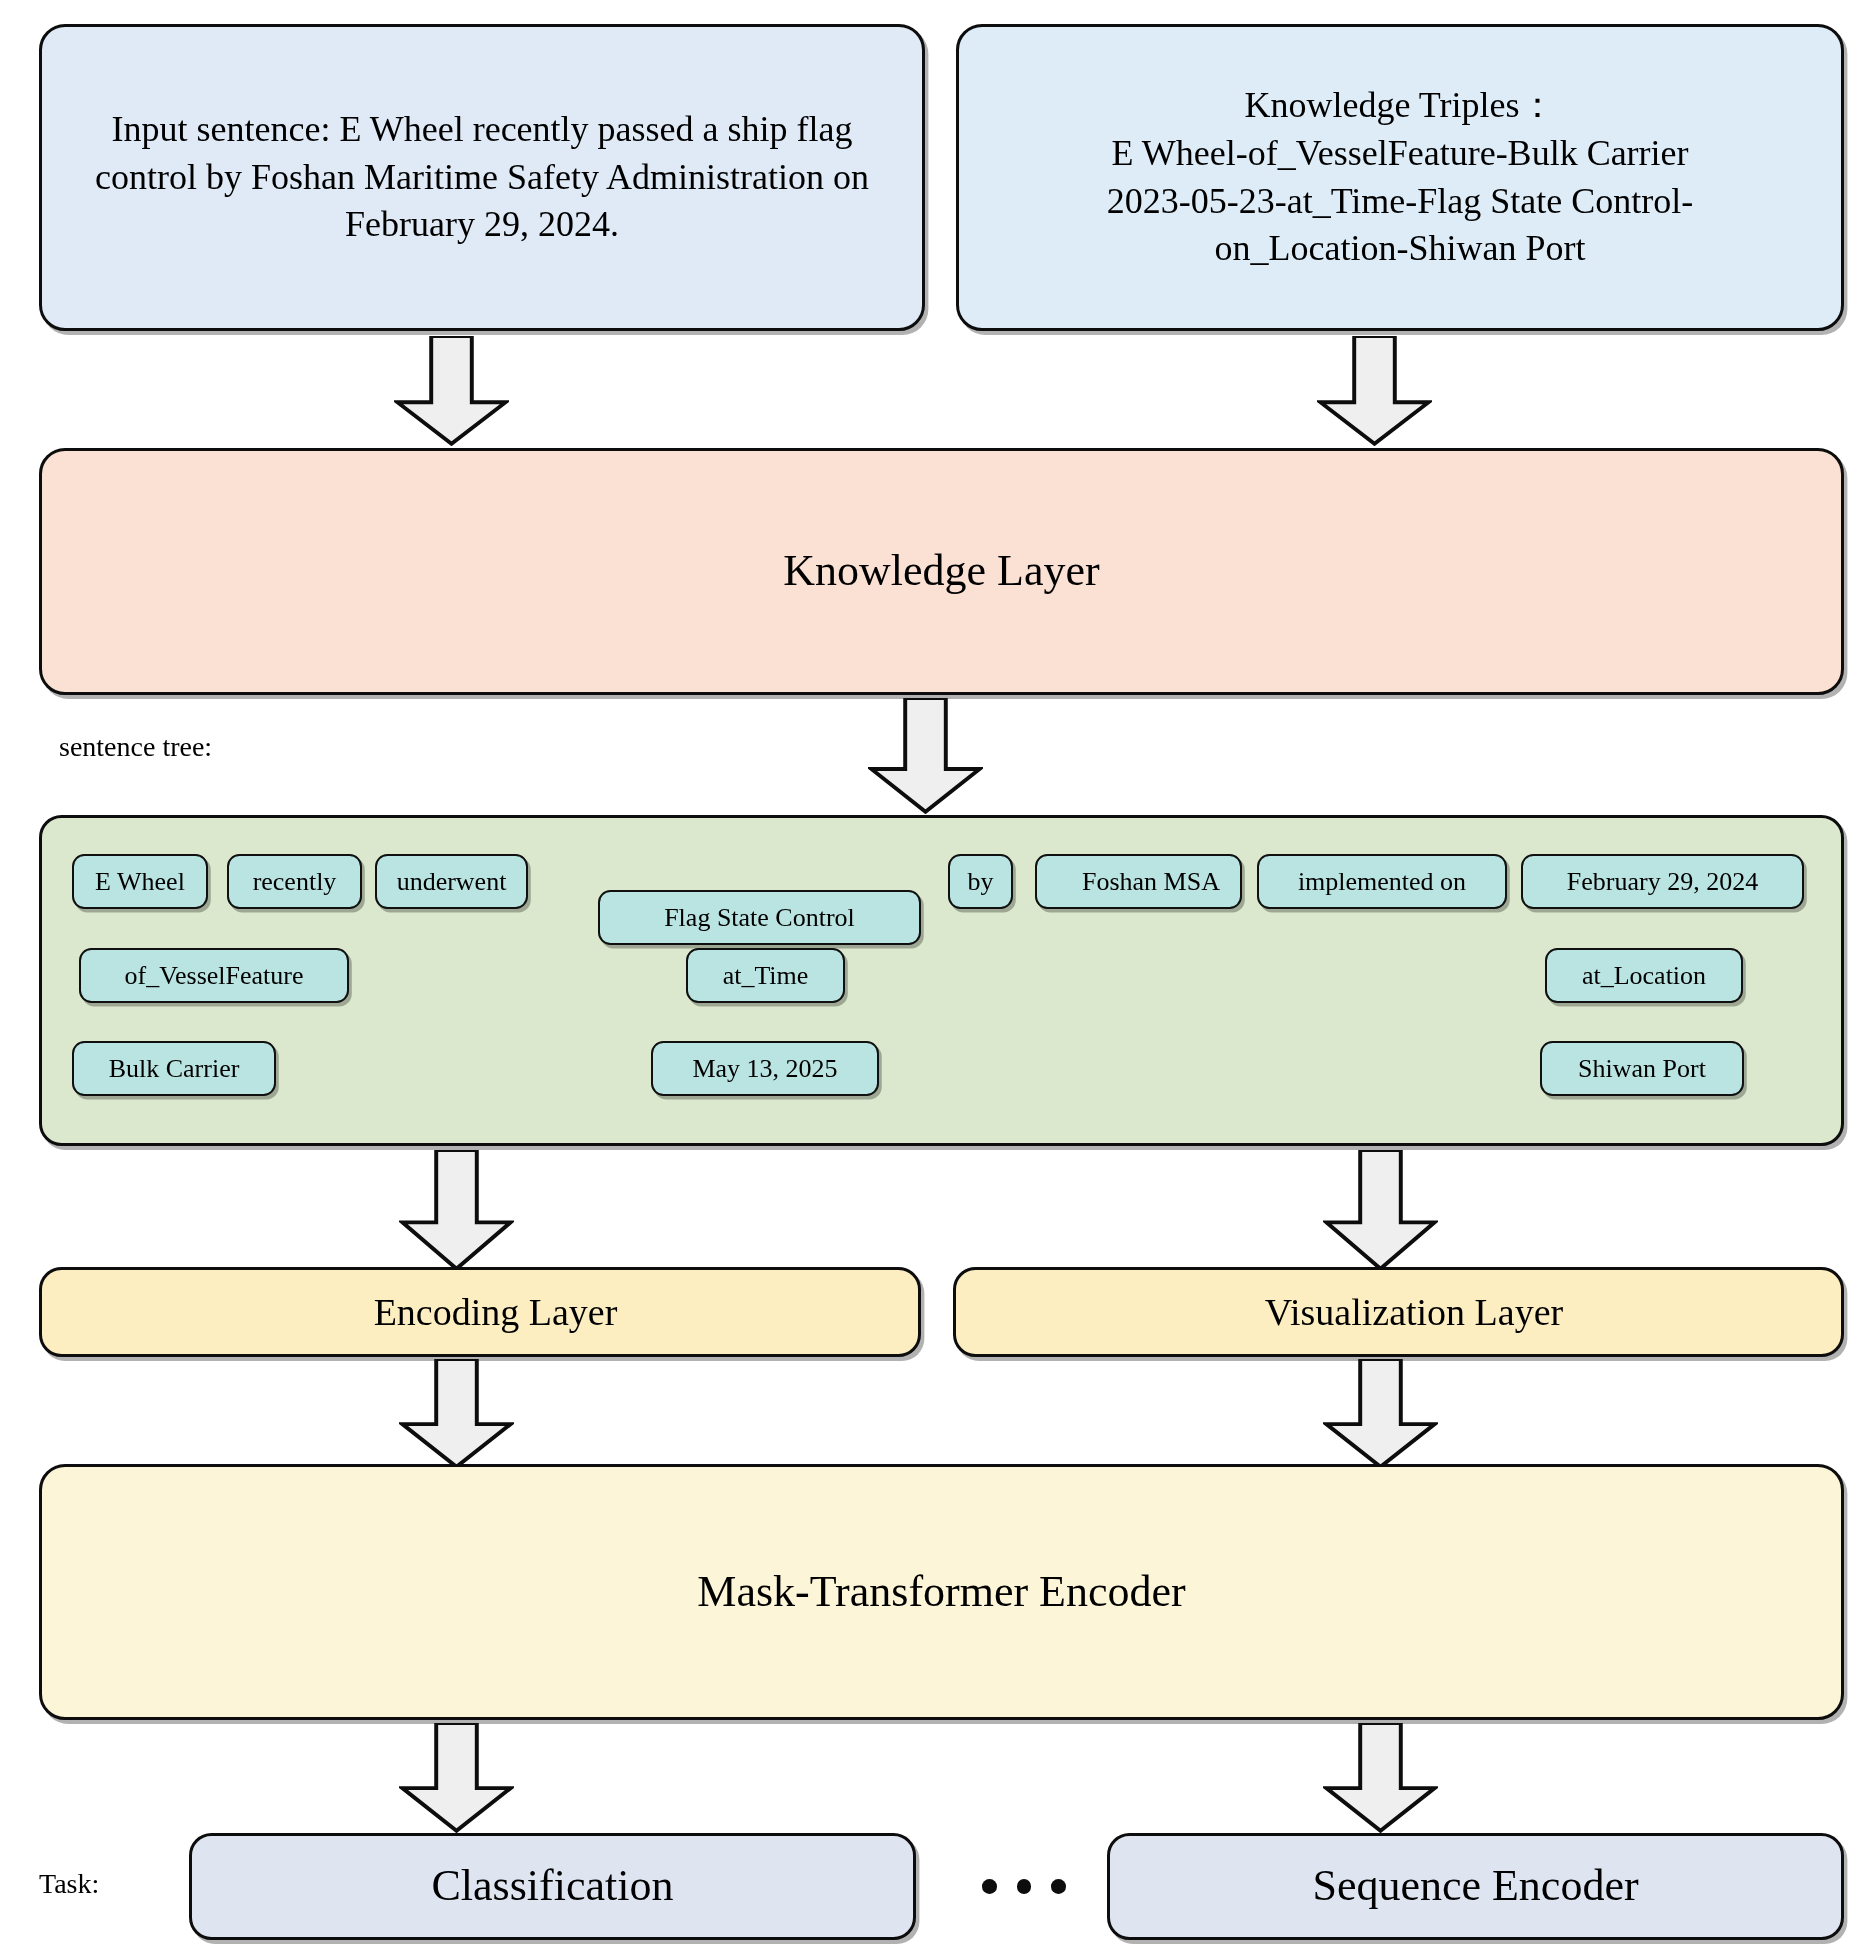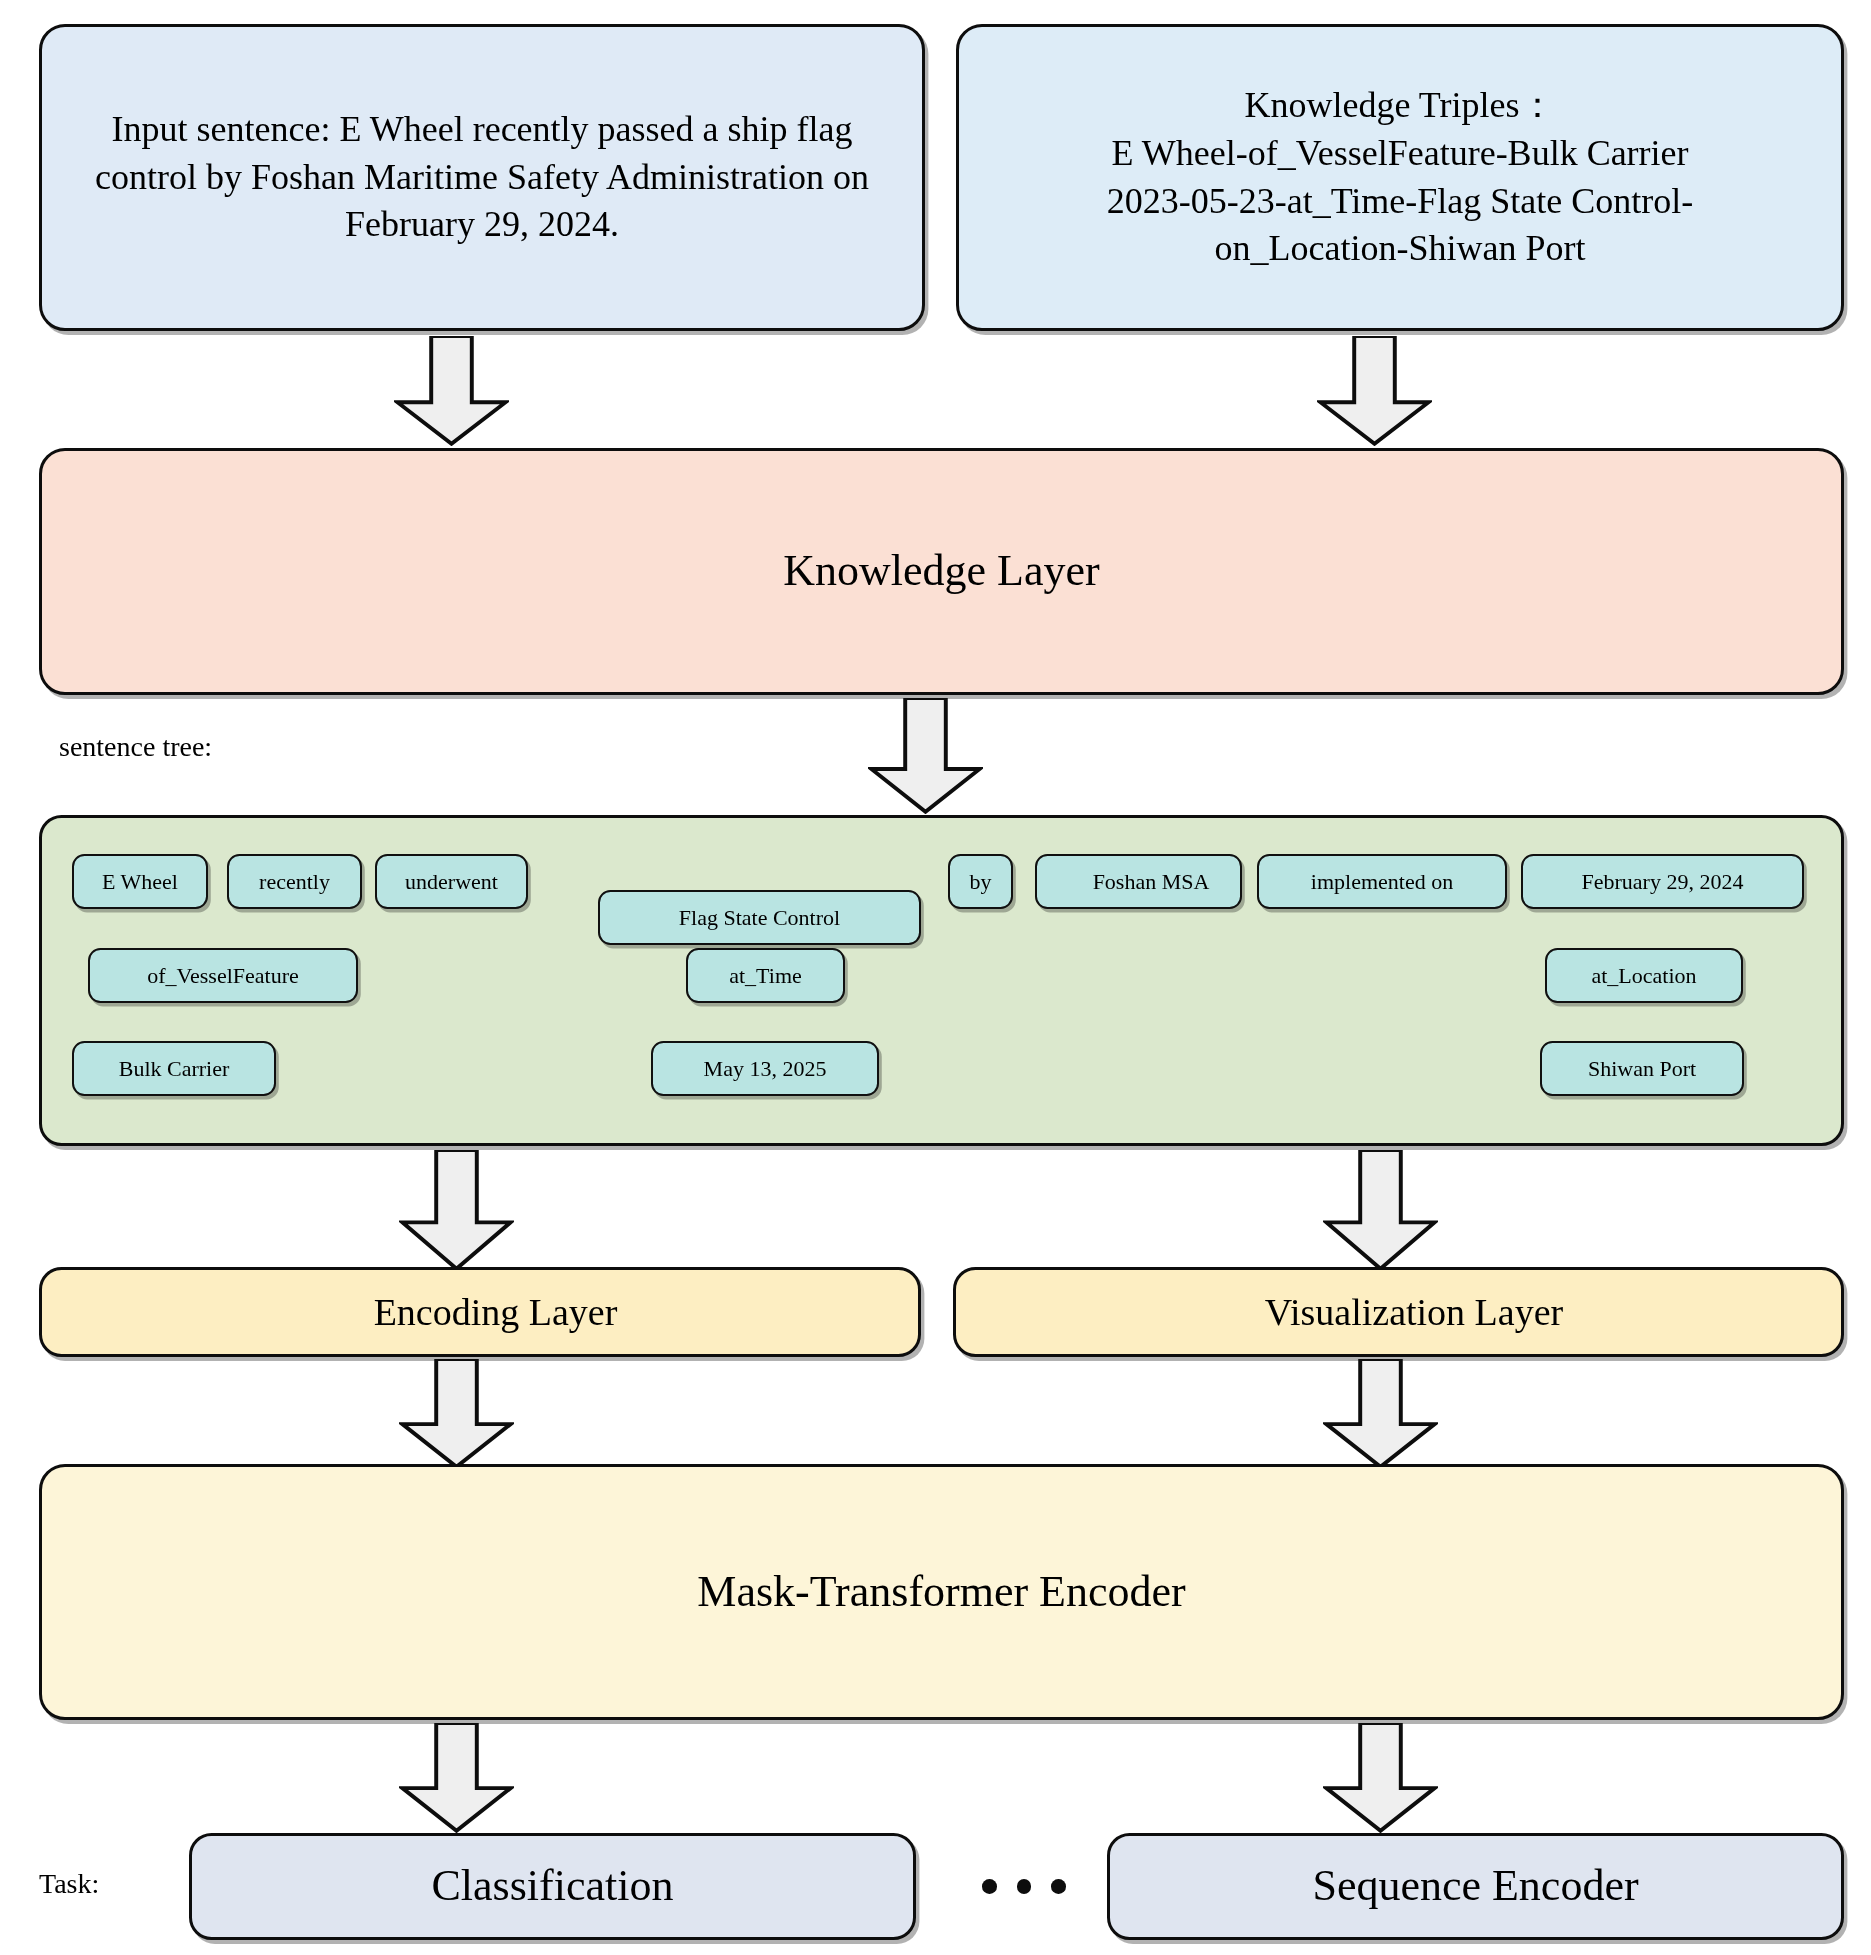--- a/index.html
+++ b/index.html
@@ -44,21 +44,21 @@
   
   .chip{
     position:absolute;
     box-sizing:border-box;
     background:#b9e4e2;
     border:2.8px solid #101010;
     border-radius:12.4px;
     display:flex;
     align-items:center;
     justify-content:center;
-    font-size:22px;
+    font-size:26px;
     line-height:1;
     white-space:nowrap;
     box-shadow:2.8px 3.4px 0 rgba(0,0,0,0.28);
     padding:0 8px;
   }
 
   
   .arrow{ position:absolute; }
   .arrow svg{ display:block; width:100%; height:100%; }
 
@@ -147,21 +147,21 @@
   <div class="chip" style="left:1035px;top:854px;width:207px;height:55px;padding-left:33px;">
     <span>Foshan MSA</span>
     </div>
   <div class="chip" style="left:1257px;top:854px;width:250px;height:55px;">
     <span>implemented on</span>
     </div>
   <div class="chip" style="left:1521px;top:854px;width:283px;height:55px;">
     <span>February 29, 2024</span>
     </div>
 
-  <div class="chip" style="left:88px;top:948px;width:270px;height:55px;">
+  <div class="chip" style="left:79px;top:948px;width:270px;height:55px;">
     <span>of_VesselFeature</span>
     </div>
   <div class="chip" style="left:686px;top:948px;width:159px;height:55px;">
     <span>at_Time</span>
     </div>
   <div class="chip" style="left:1545px;top:948px;width:198px;height:55px;">
     <span>at_Location</span>
     </div>
 
   <div class="chip" style="left:72px;top:1041px;width:204px;height:55px;">

